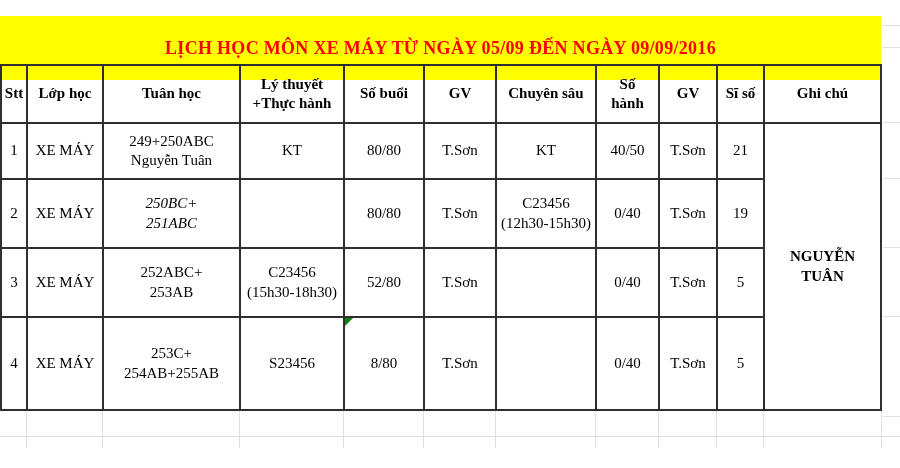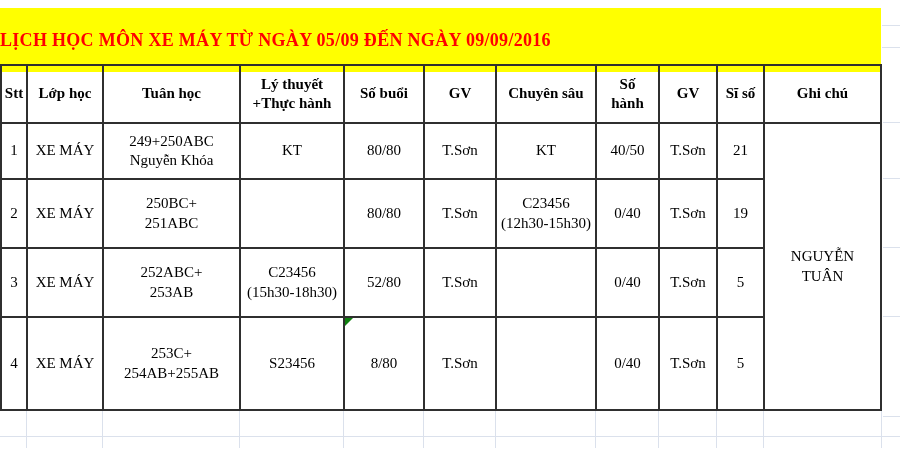--- a/index.html
+++ b/index.html
@@ -1,42 +1,42 @@
 <!DOCTYPE html>
 <html style="--title-bg: #FFFF00; --title-fg: #FF0000; --cell-border: #2F2F2F; --gridline: #DBE1EC; --err: #108010;"><head>
 <meta charset="utf-8">
 <style>
   html,body{margin:0;padding:0;background:#fff;}
   .sheet{
     position:relative;width:900px;height:468px;overflow:hidden;background:#ffffff;
     font-family:"Liberation Serif", serif;color:#000;
   }
   .title-band{
-    position:absolute;left:0;top:8px;width:881px;height:64px;
+    position:absolute;left:0;top:16px;width:881px;height:64px;
     background:var(--title-bg,#FFFF00);
-    display:flex;align-items:center;justify-content:flex-start;
+    display:flex;align-items:center;justify-content:center;
   }
   .title-text{
     color:var(--title-fg,#FF0000);font-weight:bold;font-size:18px;letter-spacing:.3px;
     white-space:nowrap;
   }
   table.grid{
     position:absolute;left:0;top:64px;width:881px;
     border-collapse:collapse;table-layout:fixed;padding-left:18px;
   }
   table.grid td{
     border:2px solid var(--cell-border,#2f2f2f);
     text-align:center;vertical-align:middle;
     font-size:15px;padding:0 1px;overflow:hidden;line-height:1.3;
   }
   tr.hdr td{font-weight:bold;}
   .sm{font-size:13px;margin-top:27px;}
   .xs{font-size:12px;}
-  .vtop{vertical-align:top;padding-top:6px;}
-  .note-cell{font-weight:normal;font-size:15px;line-height:1.8;}
+  .vtop{vertical-align:top;padding-top:6px;font-style:italic;}
+  .note-cell{font-weight:bold;font-size:15px;line-height:1.8;}
   .gl{position:absolute;background:var(--gridline,#dbe1ec);}
   .gl.h{height:1px;}
   .gl.v{width:1px;}
   .err-tri{
     position:absolute;left:345px;top:318px;width:8px;height:8px;
     background:var(--err,#108010);
     -webkit-clip-path:polygon(0 0,100% 0,0 100%);
     clip-path:polygon(0 0,100% 0,0 100%);
   }
 </style>
@@ -82,21 +82,21 @@
       <td>GV</td>
       <td>Sĩ số</td>
       <td>Ghi chú</td>
     </tr>
 
     <tr style="height:56px">
       <td>1</td>
       <td>XE MÁY</td>
       <td>
         <div>249+250ABC</div>
-        <div>Nguyễn Khóa</div>
+        <div>Nguyễn Tuân</div>
       </td>
       <td>KT</td>
       <td>80/80</td>
       <td>T.Sơn</td>
       <td>KT</td>
       <td>40/50</td>
       <td>T.Sơn</td>
       <td class="sm">21</td>
       <td class="note-cell" rowspan="4">
         <div>NGUYỄN</div>

